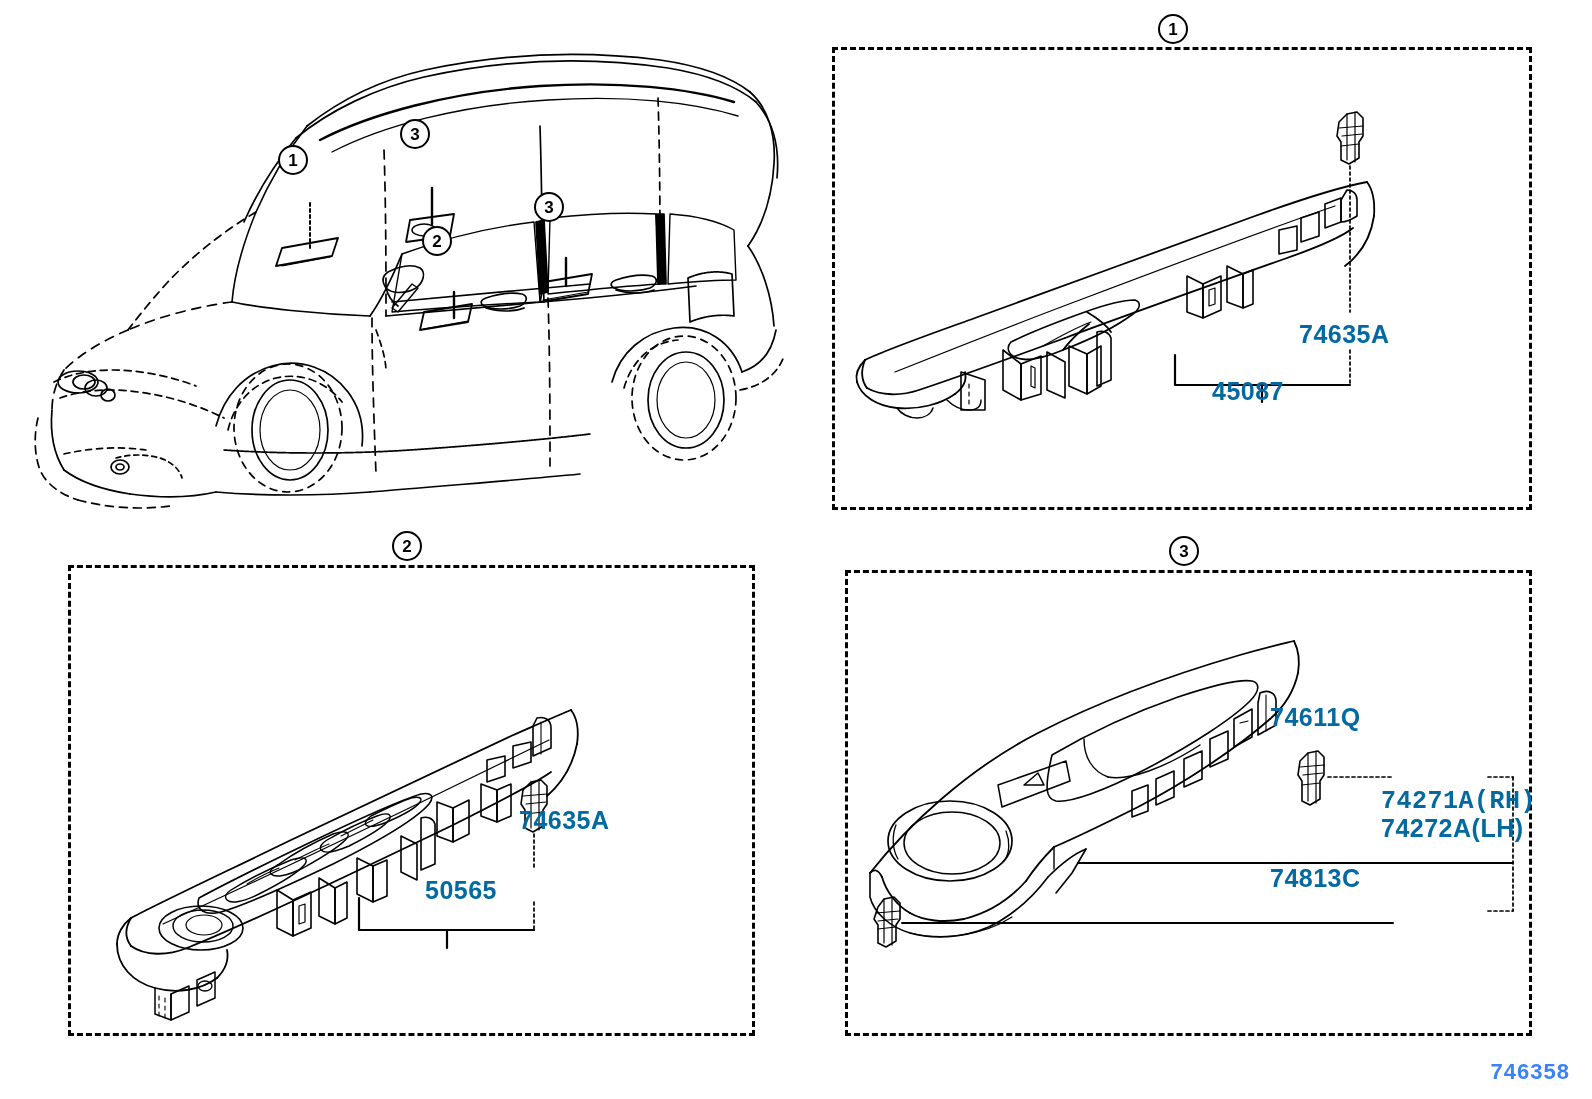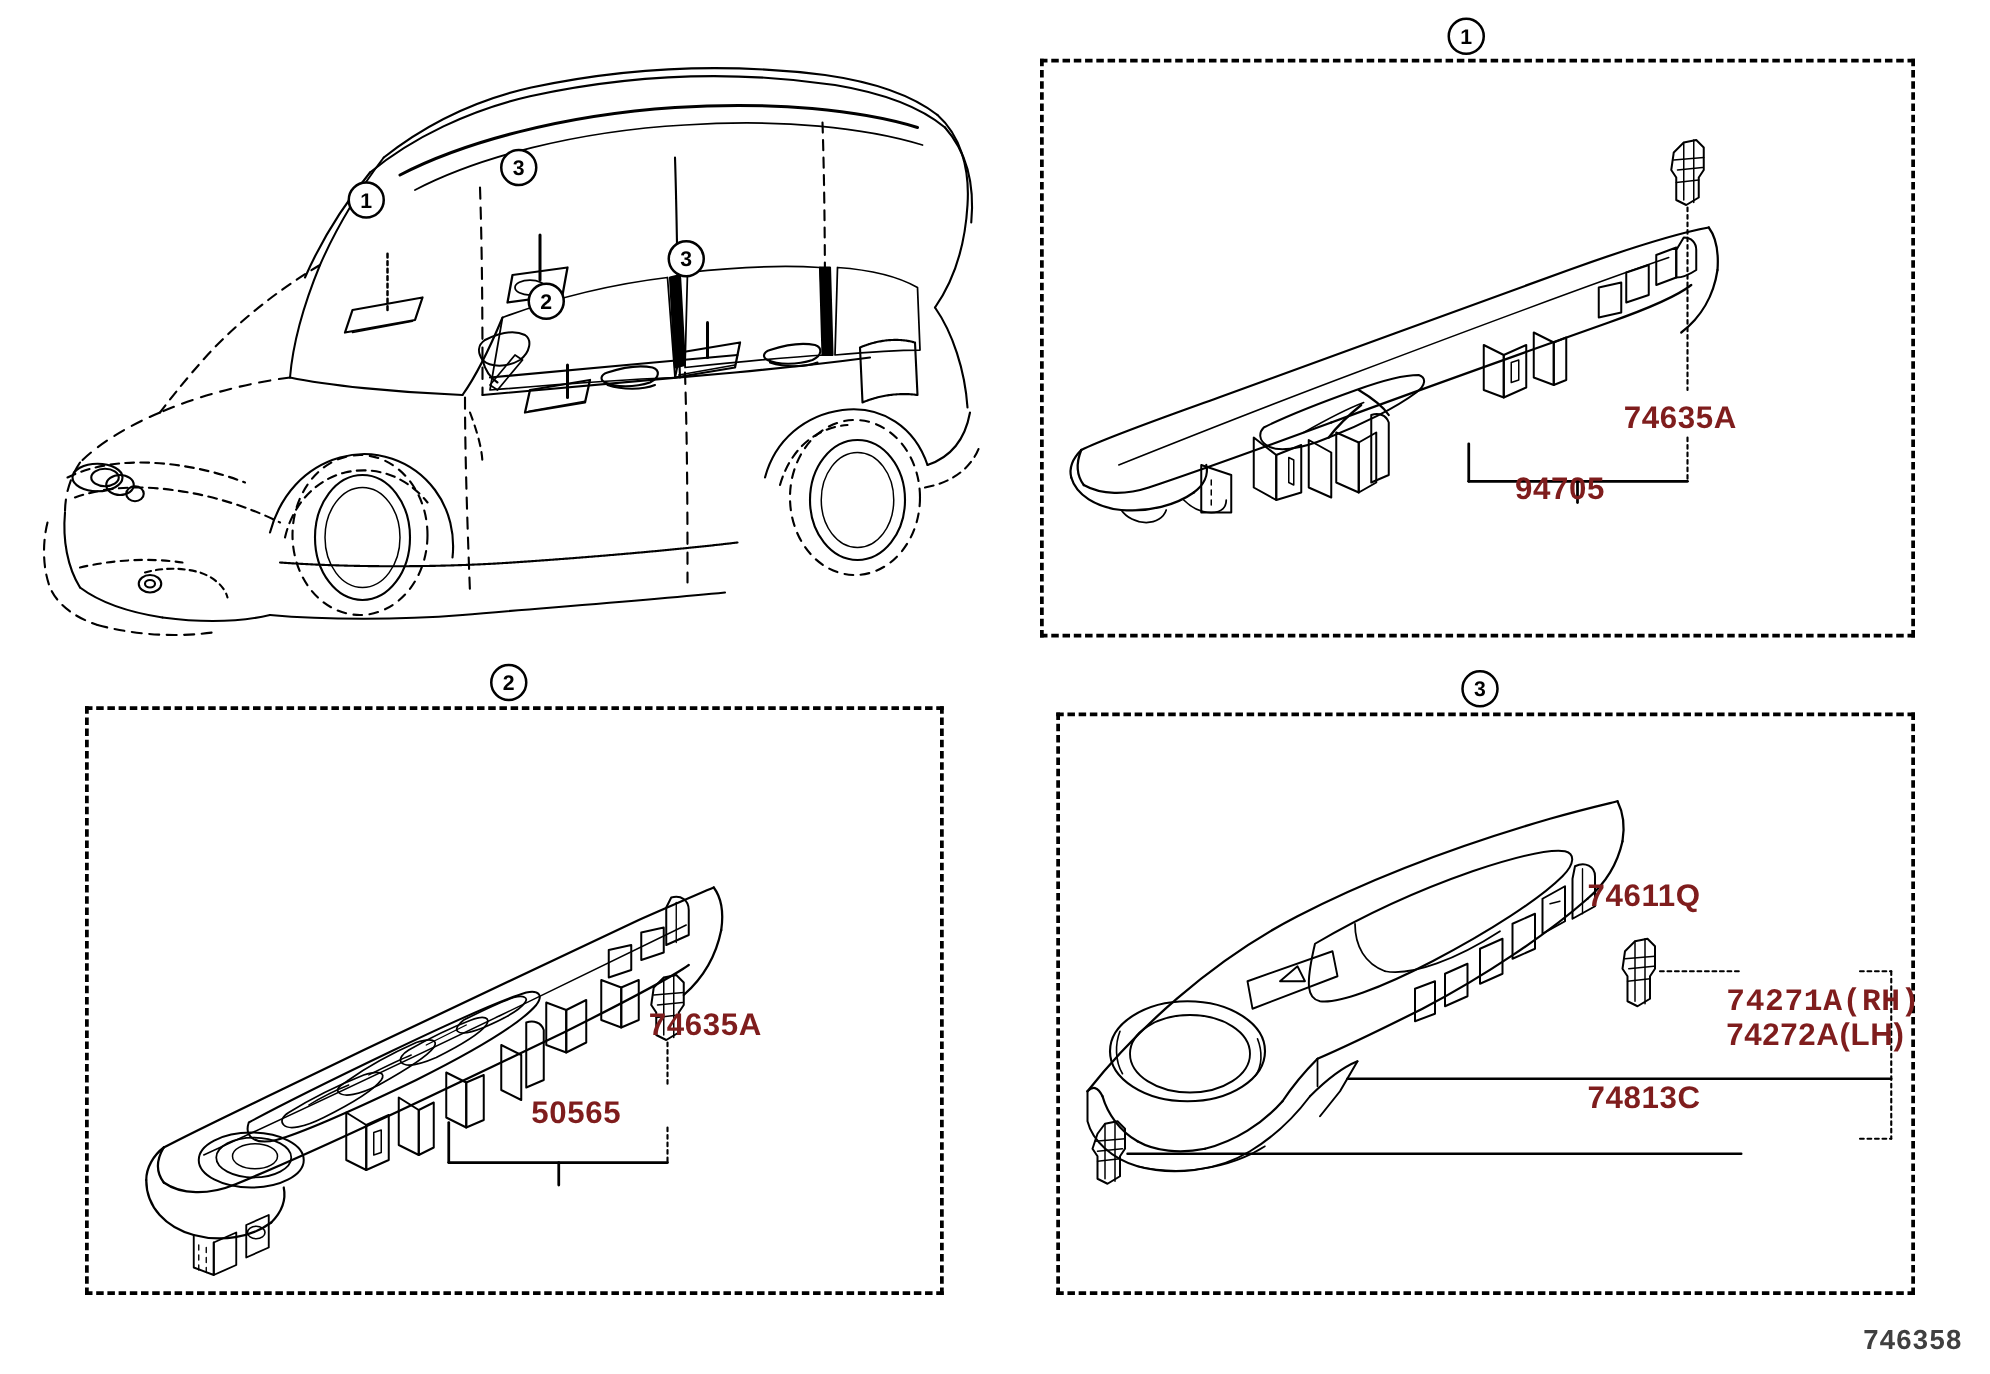--- a/index.html
+++ b/index.html
@@ -55,41 +55,41 @@
   .idx-1 { left: 1158px; top: 14px; }
   .idx-2 { left: 392px;  top: 531px; }
   .idx-3 { left: 1169px; top: 536px; }
 
   .part-label {
     position: absolute;
     font-family: "Liberation Sans", sans-serif;
     font-weight: bold;
     font-size: 25px;
     letter-spacing: 0.5px;
-    color: #7f1d1d;
+    color: #0369a1;
     white-space: nowrap;
   }
   .label-74635a-1 { left: 1299px; top: 320px; }
   .label-74231   { left: 1212px; top: 377px; }
   .label-74635a-2 { left: 519px; top: 806px; }
   .label-74232   { left: 425px; top: 876px; }
   .label-74611q  { left: 1270px; top: 703px; }
   .label-74271a  { left: 1381px; top: 787px; font-family: Liberation Mono, monospace; }
   .label-74272a  { left: 1381px; top: 814px; }
   .label-74813c  { left: 1270px; top: 864px; text-align: center; }
 
   .diagram-code {
     position: absolute;
     right: 22px;
     bottom: 14px;
     font-family: "Liberation Sans", sans-serif;
     font-weight: bold;
     font-size: 22px;
     letter-spacing: 1px;
-    color: #404040;
+    color: #3b82f6;
   }
   svg { display: block; }
   .ln { stroke: #000; fill: none; }
 </style>
 </head>
 <body>
 
 <div class="root">
 
   <div class="vehicle-area">
@@ -280,21 +280,21 @@
 
         <path d="M340 335 L515 335" stroke-width="2.2"></path>
 
         <path d="M340 335 L340 305" stroke-width="2.2"></path>
 
         <path d="M427 335 L427 352" stroke-width="2.2"></path>
       </g>
     </svg>
   </div>
   <div class="part-label label-74635a-1">74635A</div>
-  <div class="part-label label-74231">94705</div>
+  <div class="part-label label-74231">45087</div>
 
   <div class="index-marker idx-2">2</div>
   <div class="panel panel-2">
     <svg width="681" height="465" viewBox="0 0 681 465">
       <g class="ln" stroke-width="1.8" stroke-linecap="round" stroke-linejoin="round">
 
         <path d="M60 350 C90 334 150 306 220 272 C300 234 380 196 440 168 C472 154 490 146 500 142"></path>
         <path d="M500 142 C506 150 508 162 506 176"></path>
         <path d="M506 176 C502 196 492 214 476 228"></path>
 

